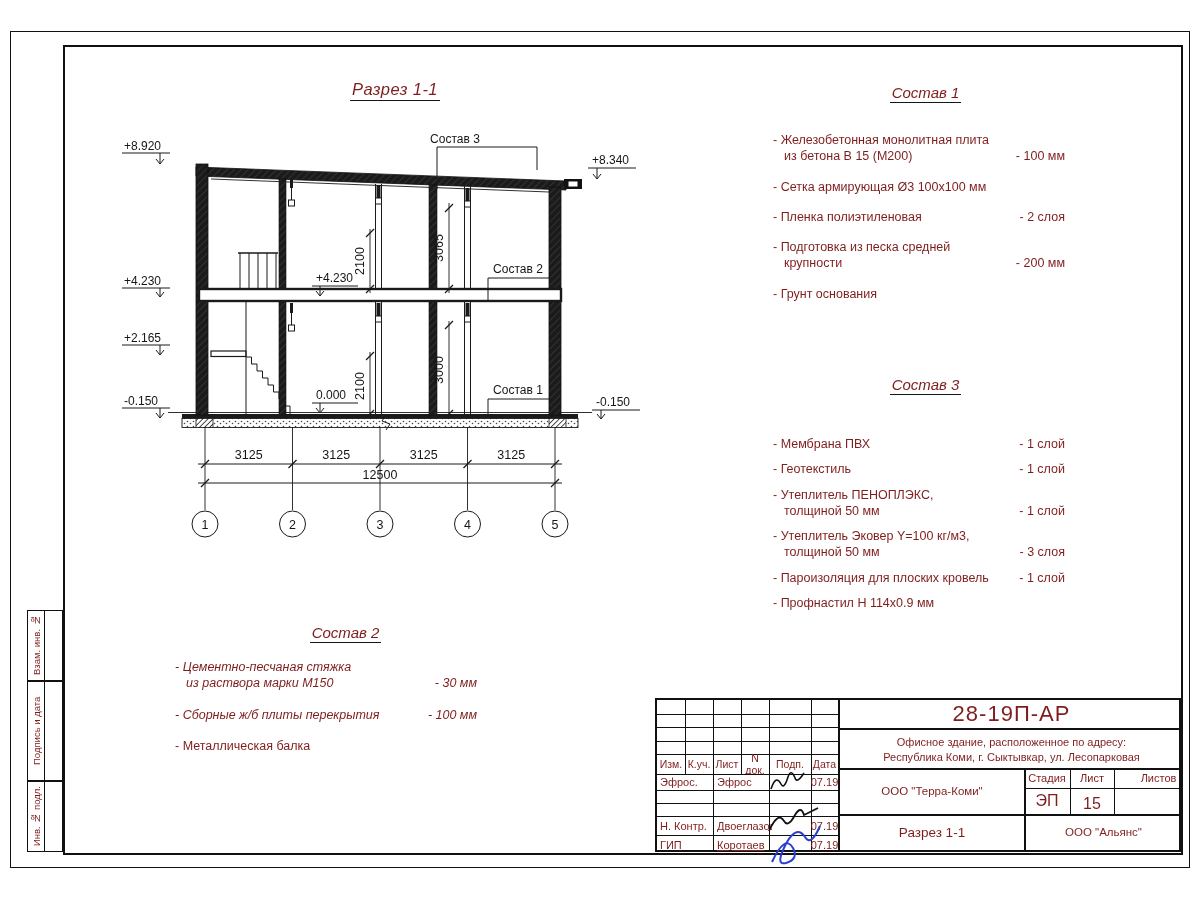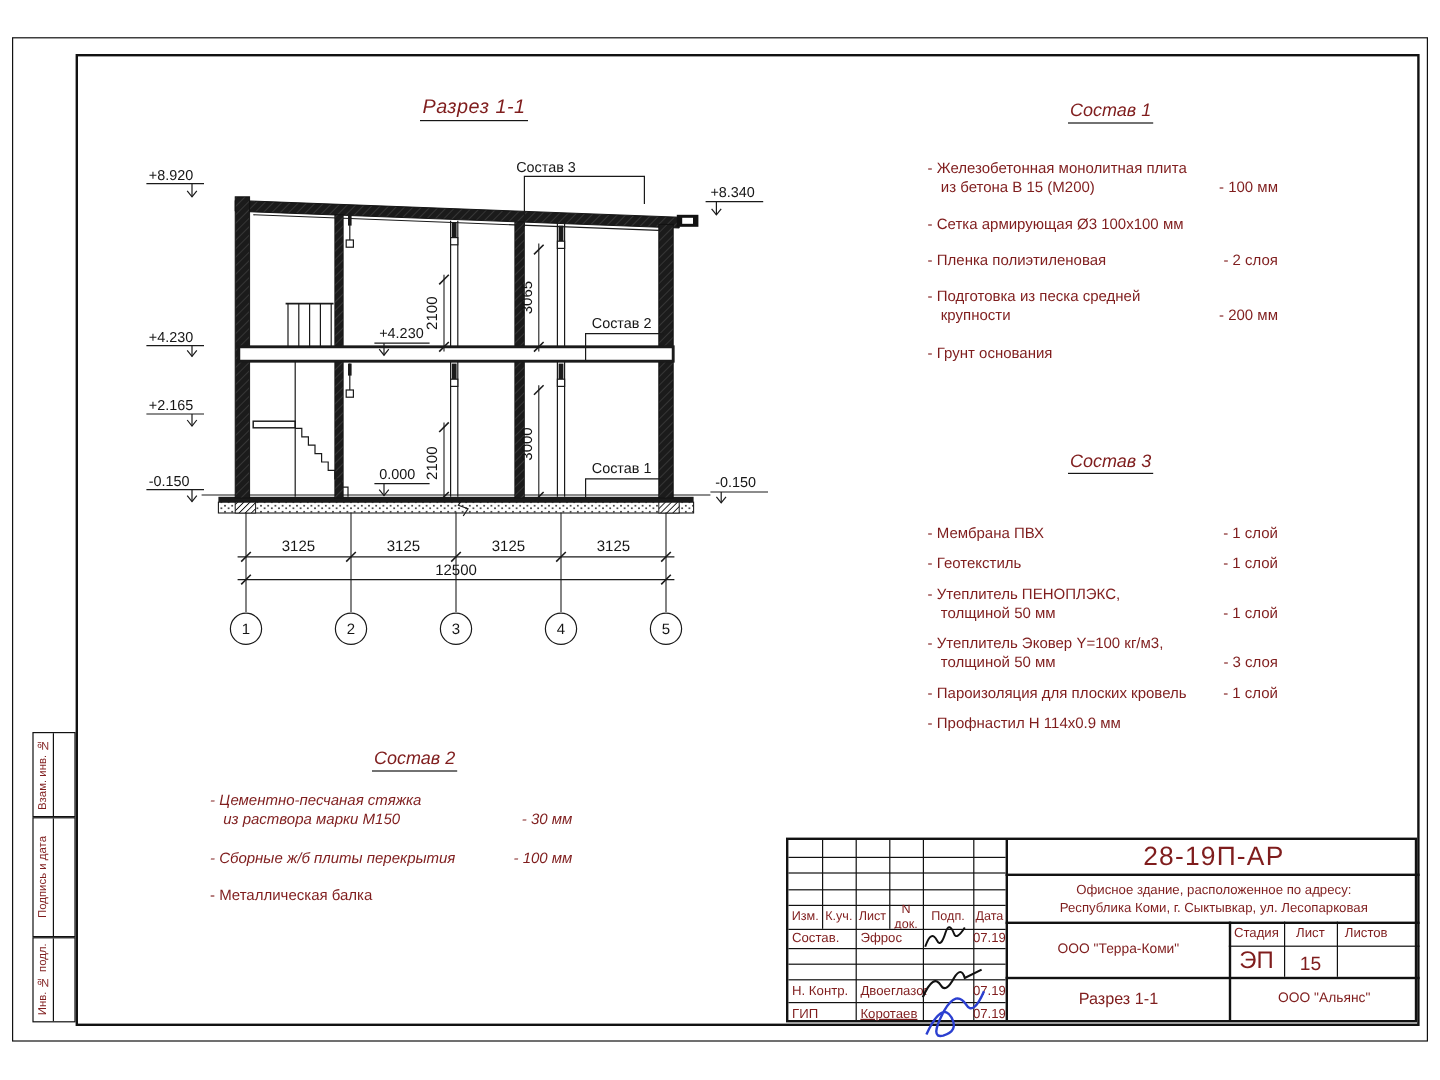--- a/index.html
+++ b/index.html
@@ -154,40 +154,40 @@
     <div class="vl" style="left:413px;top:68px;width:1.4px;height:46px;"></div>
     <div class="vl" style="left:457px;top:68px;width:1.4px;height:46px;"></div>
 
     <div class="cell" style="left:0;top:54px;width:28px;height:20px;font-size:10.5px;">Изм.</div>
     <div class="cell" style="left:28px;top:54px;width:28px;height:20px;font-size:10.5px;">К.уч.</div>
     <div class="cell" style="left:56px;top:54px;width:28px;height:20px;font-size:10.5px;">Лист</div>
     <div class="cell" style="left:84px;top:54px;width:28px;height:20px;font-size:10.5px;">N док.</div>
     <div class="cell" style="left:112px;top:54px;width:42px;height:20px;font-size:10.5px;">Подп.</div>
     <div class="cell" style="left:154px;top:54px;width:27px;height:20px;font-size:10.5px;">Дата</div>
 
-    <div class="cell left" style="left:0;top:74px;width:56px;height:16px;">Состав.</div>
+    <div class="cell left" style="left:0;top:74px;width:56px;height:16px;">Эфрос.</div>
     <div class="cell left" style="left:57px;top:74px;width:55px;height:16px;">Эфрос</div>
     <div class="cell" style="left:154px;top:74px;width:27px;height:16px;">07.19</div>
     <div class="cell left" style="left:0;top:116px;width:56px;height:19px;">Н. Контр.</div>
     <div class="cell left" style="left:57px;top:116px;width:55px;height:19px;">Двоеглазов</div>
     <div class="cell" style="left:154px;top:116px;width:27px;height:19px;">07.19</div>
     <div class="cell left" style="left:0;top:135px;width:56px;height:19px;">ГИП</div>
     <div class="cell left" style="left:57px;top:135px;width:55px;height:19px;text-decoration:underline;">Коротаев</div>
     <div class="cell" style="left:154px;top:135px;width:27px;height:19px;">07.19</div>
 
     <div class="cell" style="left:183px;top:0;width:343px;height:28px;font-size:22px;letter-spacing:1px;">28-19П-АР</div>
     <div class="cell" style="left:183px;top:30px;width:343px;height:38px;display:block;padding-top:5px;line-height:1.35;">
       <div>Офисное здание, расположенное по адресу:</div>
       <div>Республика Коми, г. Сыктывкар, ул. Лесопарковая</div>
     </div>
     <div class="cell" style="left:183px;top:68px;width:184px;height:46px;font-size:11.5px;">ООО "Терра-Коми"</div>
     <div class="cell" style="left:367px;top:68px;width:46px;height:20px;">Стадия</div>
     <div class="cell" style="left:413px;top:68px;width:44px;height:20px;">Лист</div>
-    <div class="cell" style="left:452px;top:68px;width:59px;height:20px;">Листов</div>
-    <div class="cell" style="left:367px;top:88px;width:46px;height:26px;font-size:20px;">ЭП</div>
+    <div class="cell" style="left:472px;top:68px;width:59px;height:20px;">Листов</div>
+    <div class="cell" style="left:367px;top:88px;width:46px;height:26px;font-size:16px;">ЭП</div>
     <div class="cell" style="left:413px;top:88px;width:44px;height:31px;font-size:16px;">15</div>
     <div class="cell" style="left:457px;top:88px;width:69px;height:26px;font-size:16px;"></div>
     <div class="cell" style="left:183px;top:114px;width:184px;height:36px;font-size:13.5px;">Разрез 1-1</div>
     <div class="cell" style="left:367px;top:114px;width:159px;height:36px;font-size:11.5px;">ООО "Альянс"</div>
   </div>
 
   <div class="vstamp" style="top:610px;height:71px;">
     <div class="divider"></div>
       <span class="vlabel">Взам. инв. №</span>
     </div>

